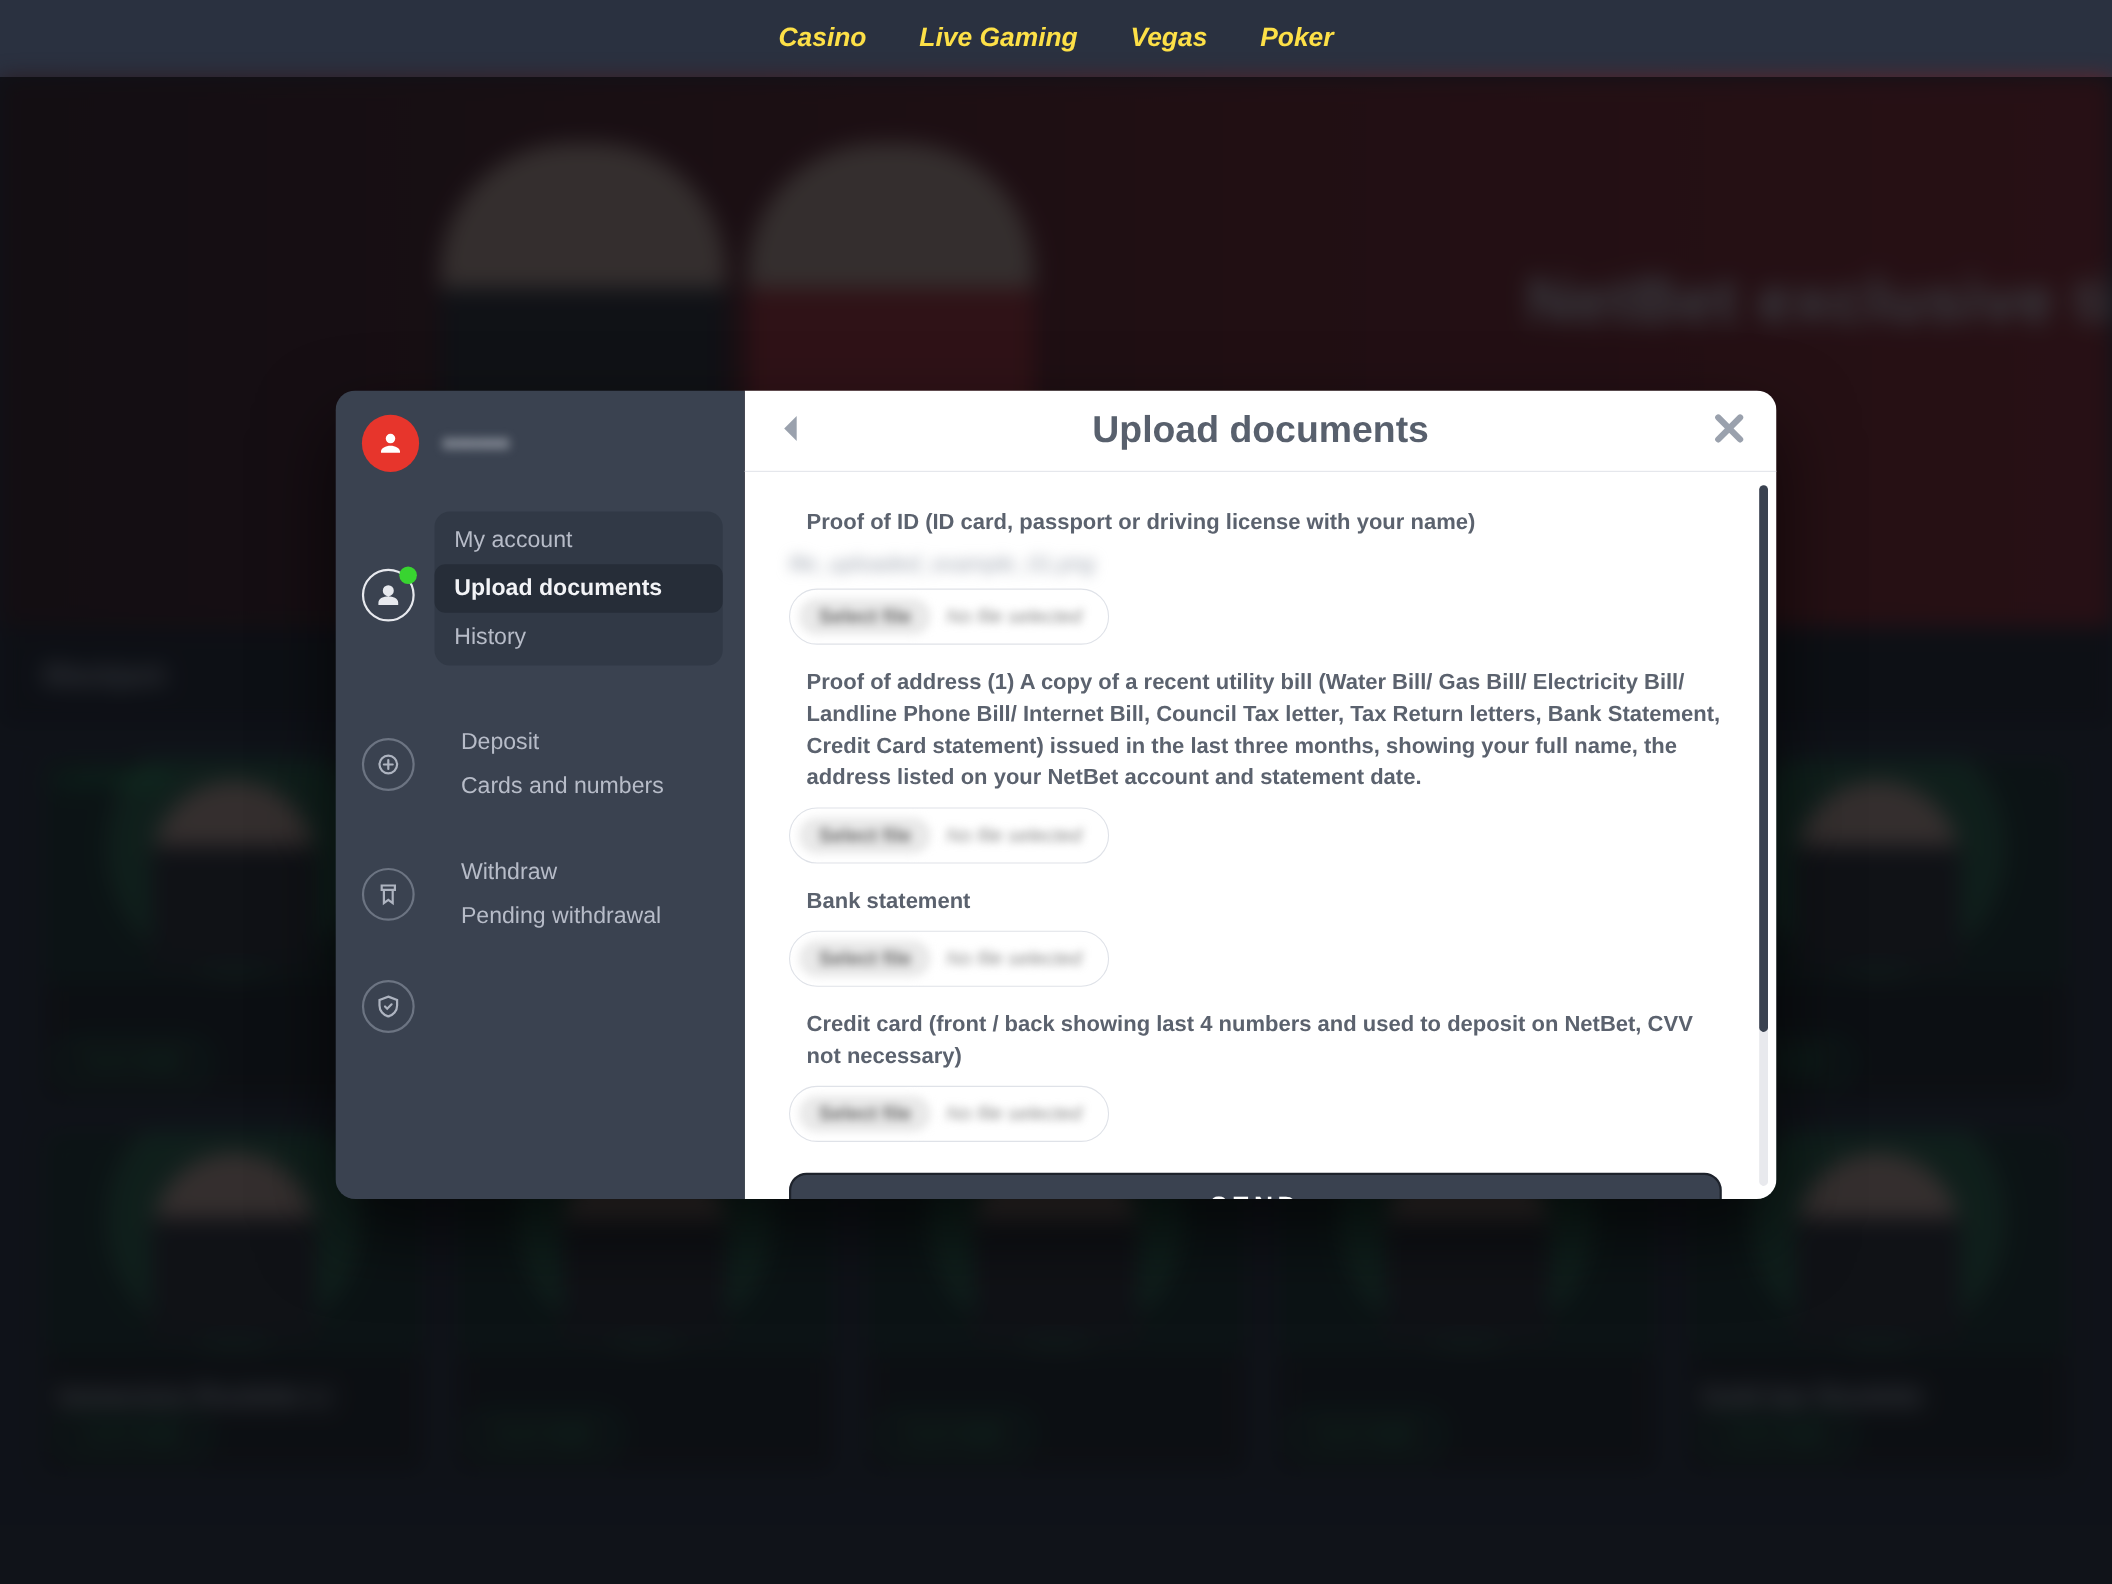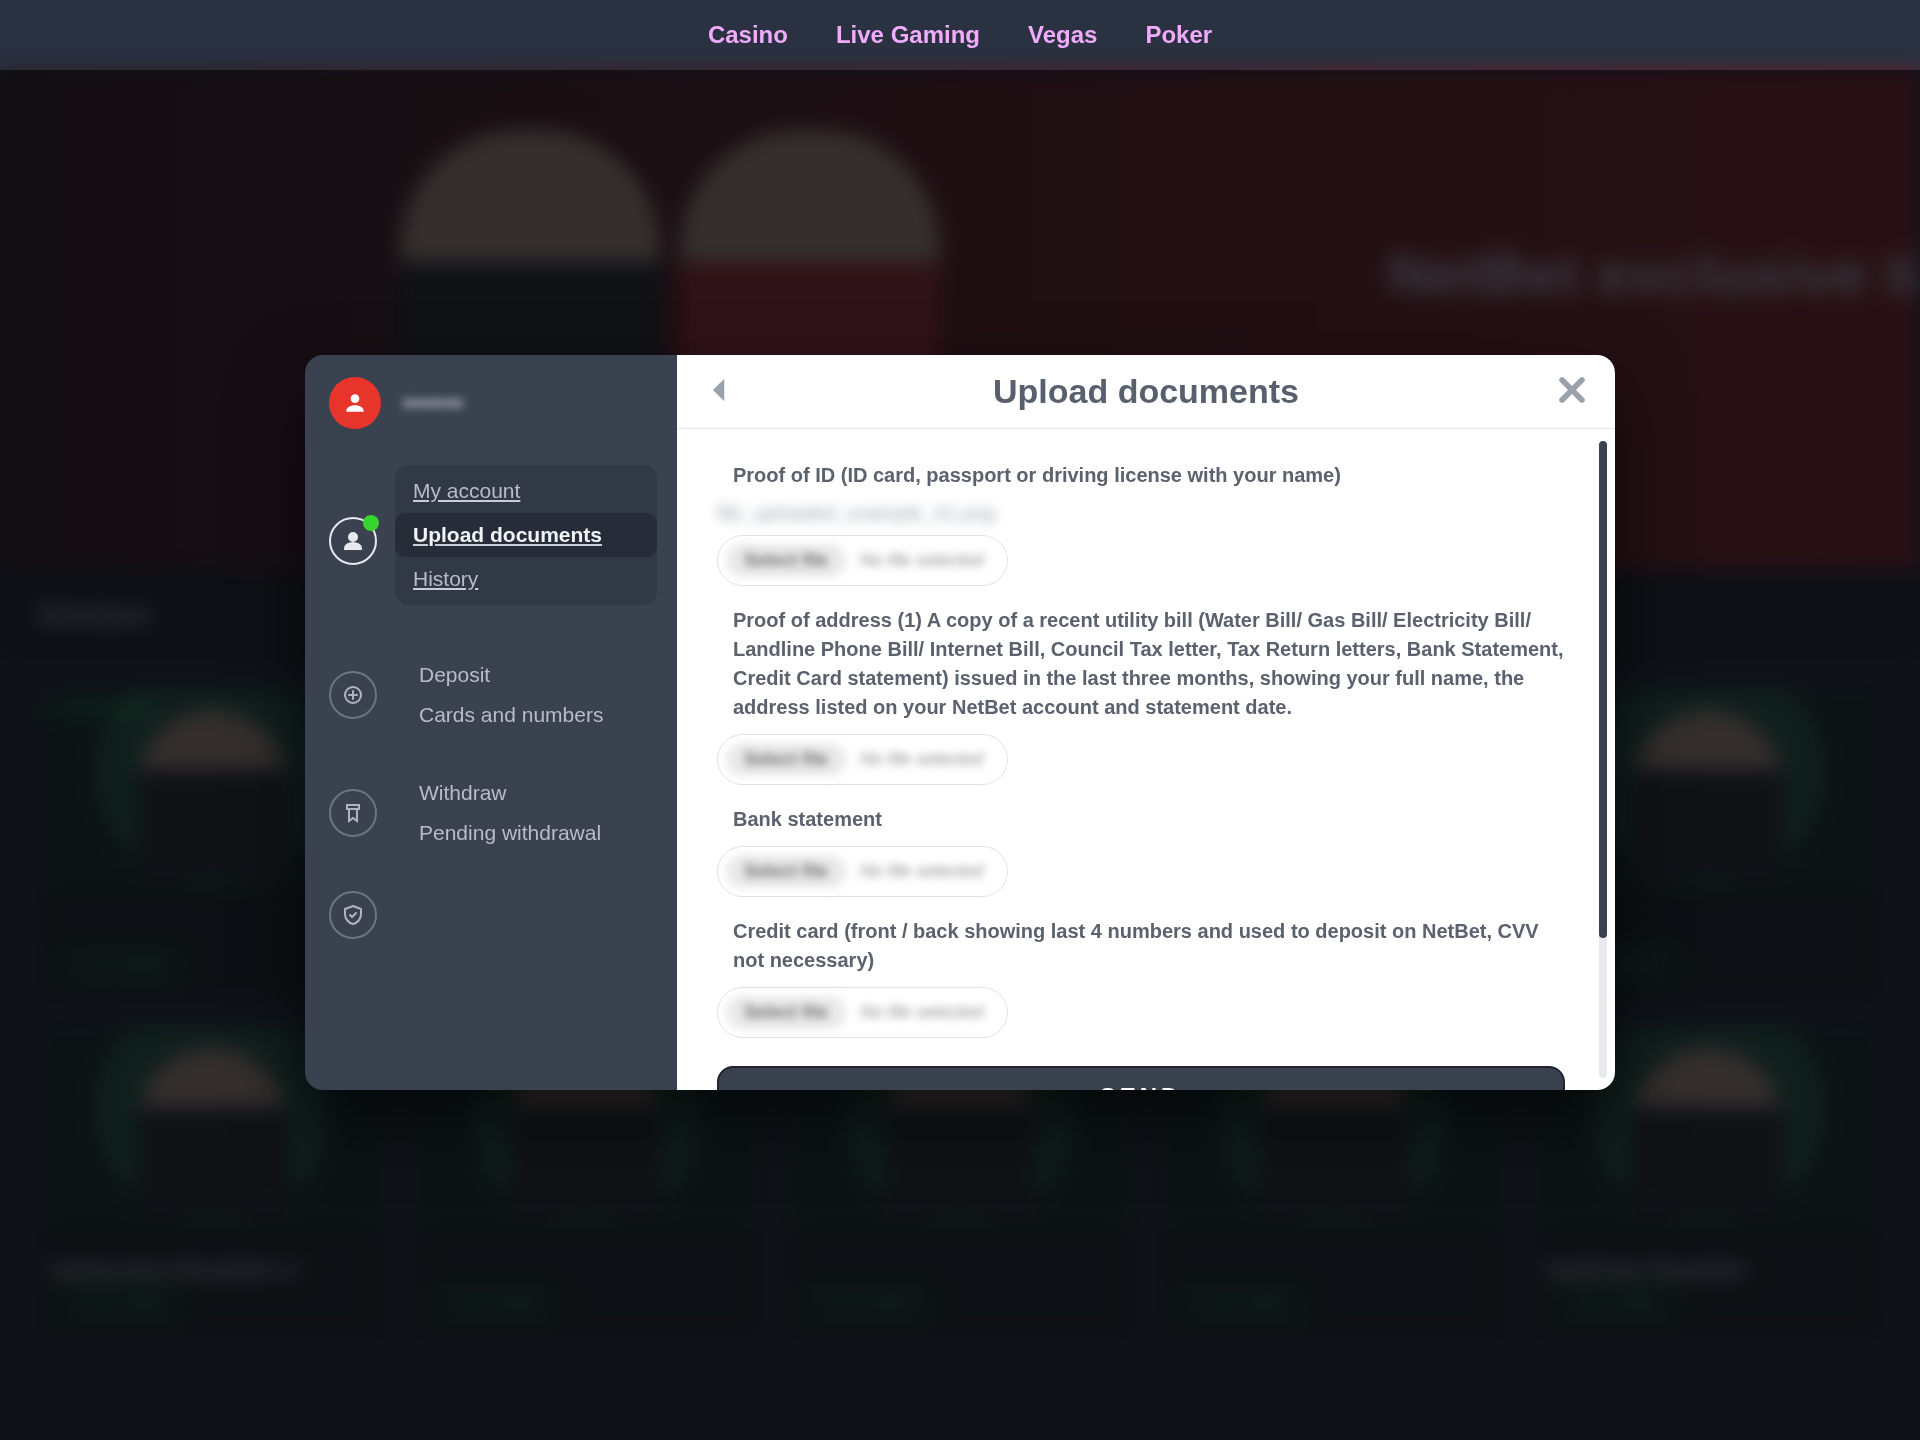--- a/index.html
+++ b/index.html
@@ -1,20 +1,20 @@
 <!DOCTYPE html>
 <html><head>
 <meta charset="utf-8">
 <style>
   * { margin:0; padding:0; box-sizing:border-box; font-family: Arial, Helvetica, sans-serif; }
   body { width:1920px; height:1440px; background:#1a1f28; overflow:hidden; position:relative; }
 
   
   .topnav { height:70px; background:#2a3140; display:flex; align-items:center; justify-content:center; gap:48px; }
-  .topnav a { color:#f0abfc; font-size:24px; font-weight:700; text-decoration:none; }
+  .topnav a { color:#fde047; font-size:24px; font-weight:700; text-decoration:none;font-style:italic; }
 
   
   .bg-page { position:absolute; top:70px; left:0; right:0; bottom:0; filter:blur(10px); opacity:.55; }
   .hero { height:500px; background:linear-gradient(90deg,#2a0a0a 0%,#4a0e0e 30%,#6e1010 60%,#8c1515 100%); position:relative; overflow:hidden; }
   .hero .woman1, .hero .woman2 { position:absolute; bottom:0; width:260px; height:440px; border-radius:120px 120px 0 0; }
   .hero .woman1 { left:400px; background:linear-gradient(#caa58e 0 30%, #1c1c1c 30% 100%); }
   .hero .woman2 { left:680px; background:linear-gradient(#caa58e 0 30%, #b01e1e 30% 100%); }
   .hero .title { position:absolute; right:-40px; top:170px; font-size:58px; font-weight:800; color:#e7e9ee; letter-spacing:1px; }
   .categories { height:90px; background:#101318; display:flex; align-items:center; gap:220px; padding-left:40px; }
   .categories span { color:#e0e3e9; font-size:24px; font-weight:700; }
@@ -37,21 +37,21 @@
   .avatar-red svg { width:26px; height:26px; fill:#fff;}
   .username { color:#cfd3db; font-size:26px; font-weight:800; filter:blur(5px); letter-spacing:1px;}
   .side-section { padding:10px 0 10px 14px; }
   .side-row { display:flex; align-items:center; gap:18px; padding:4px 10px; }
   .side-ico { width:48px; height:48px; border:2px solid #6c7482; border-radius:50%; display:flex; align-items:center; justify-content:center; flex:0 0 48px; position:relative; }
   .side-ico svg { width:24px; height:24px; fill:none; stroke:#aeb4c0; stroke-width:2; }
   .side-ico.white { border-color:#e7e9ee; }
   .side-ico.white svg { stroke:#e7e9ee; fill:#e7e9ee;}
   .side-ico .dot { position:absolute; top:-4px; right:-4px; width:16px; height:16px; background:#38d430; border-radius:50%; }
   .link-col a, .link-group a { color:#b7bcc8; font-size:21px; text-decoration:none; padding:10px 18px 10px 0; display:flex; align-items:center;}
-  .link-group { background:#313946; border-radius:14px; margin:0 10px 12px 68px; padding:4px 0; display:flex; flex-direction:column;text-decoration:underline;}
+  .link-group { background:#313946; border-radius:14px; margin:0 10px 12px 68px; padding:4px 0; display:flex; flex-direction:column;}
   .link-group a { padding:10px 18px; border-radius:10px;}
   .link-group a.active { background:#262d38; color:#f2f3f6; font-weight:700; }
   .msg-dot { margin-left:auto; width:14px; height:14px; background:#38d430; border-radius:50%; }
   .second-block { margin-top:10px; }
   .second-block .links-right { margin-left:24px; }
   .second-block .links-right a{ color:#b7bcc8; text-decoration:none; font-size:21px; padding:8px 0; display:block;}
 
   .content { flex:1; background:#ffffff; display:flex; flex-direction:column; }
   .chead { position:relative; height:74px; display:flex; align-items:center; justify-content:center; border-bottom:1px solid #e3e5ea;}
   .chead h1 { color:#58606d; font-size:34px; font-weight:800;}

